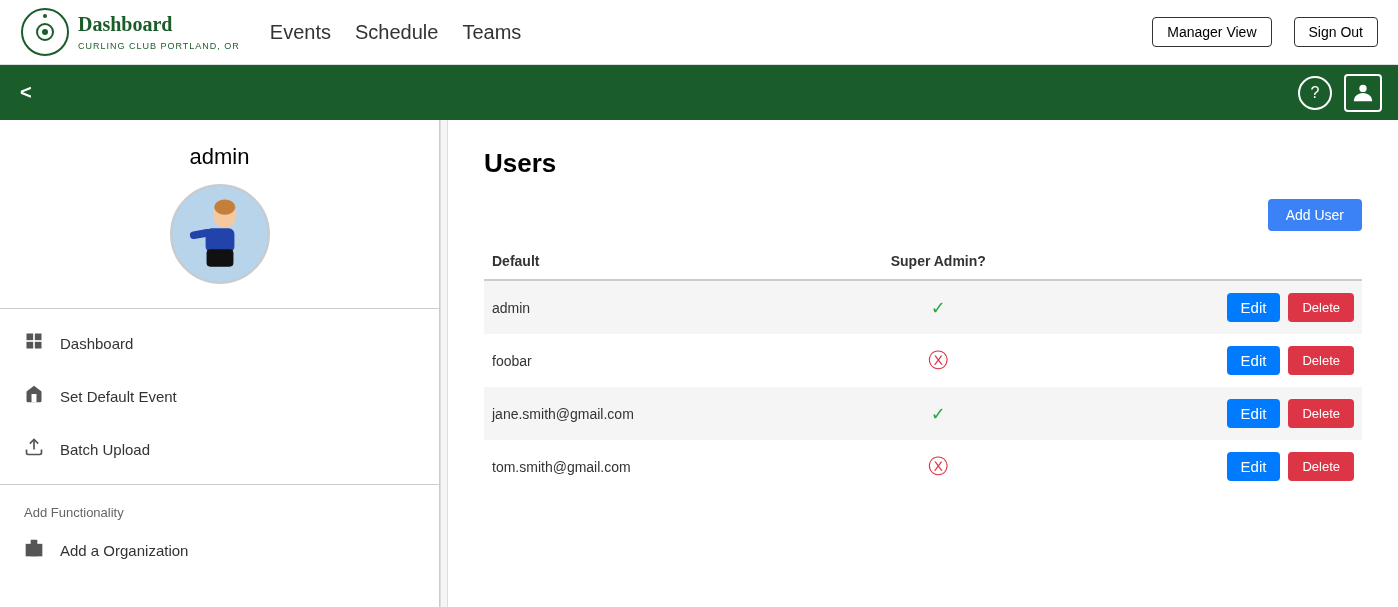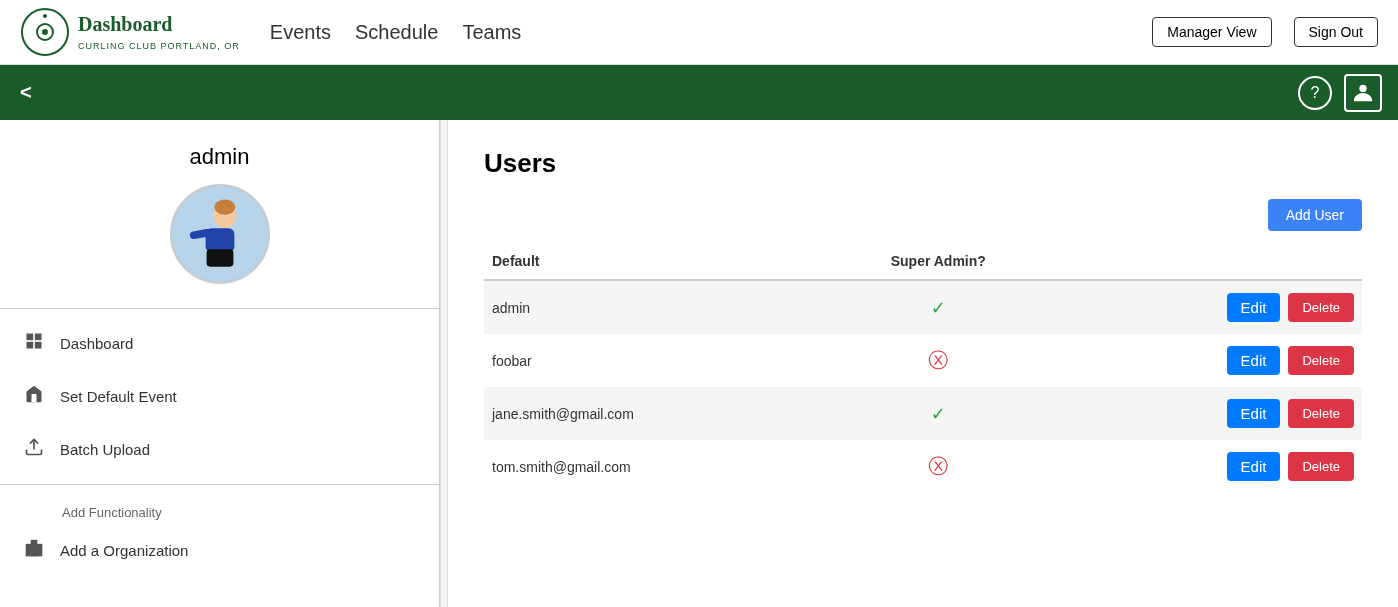--- a/index.html
+++ b/index.html
@@ -142,21 +142,20 @@
     }
     .menu-icon {
       font-size: 20px;
       color: #555;
     }
     .sidebar-section-label {
       padding: 12px 24px 4px;
       font-size: 13px;
       color: #666;
       font-weight: normal;
-      margin-left: 38px;
     }
 
     
     .scroll-divider {
       width: 8px;
       background: #f5f5f5;
       border-left: 1px solid #ddd;
       border-right: 1px solid #ddd;
     }
 

